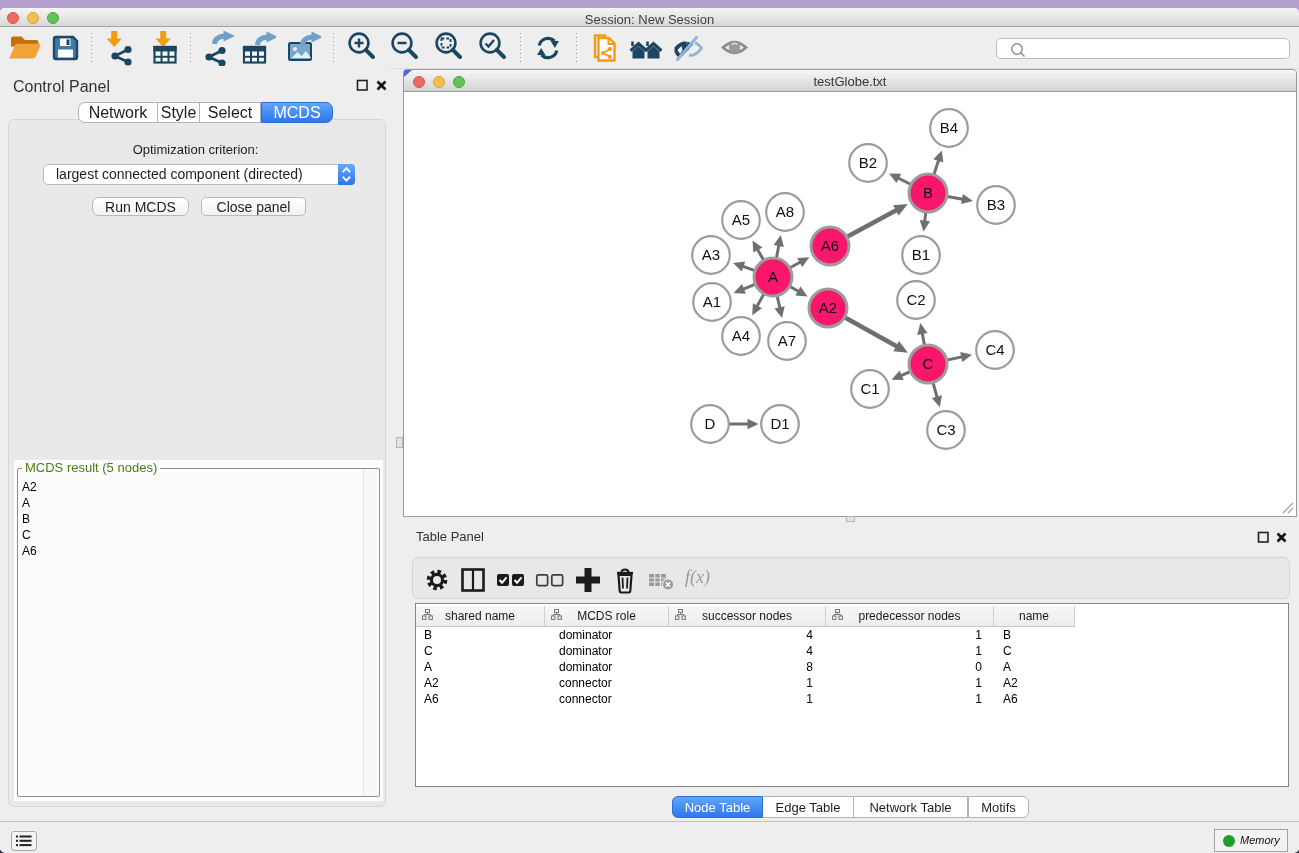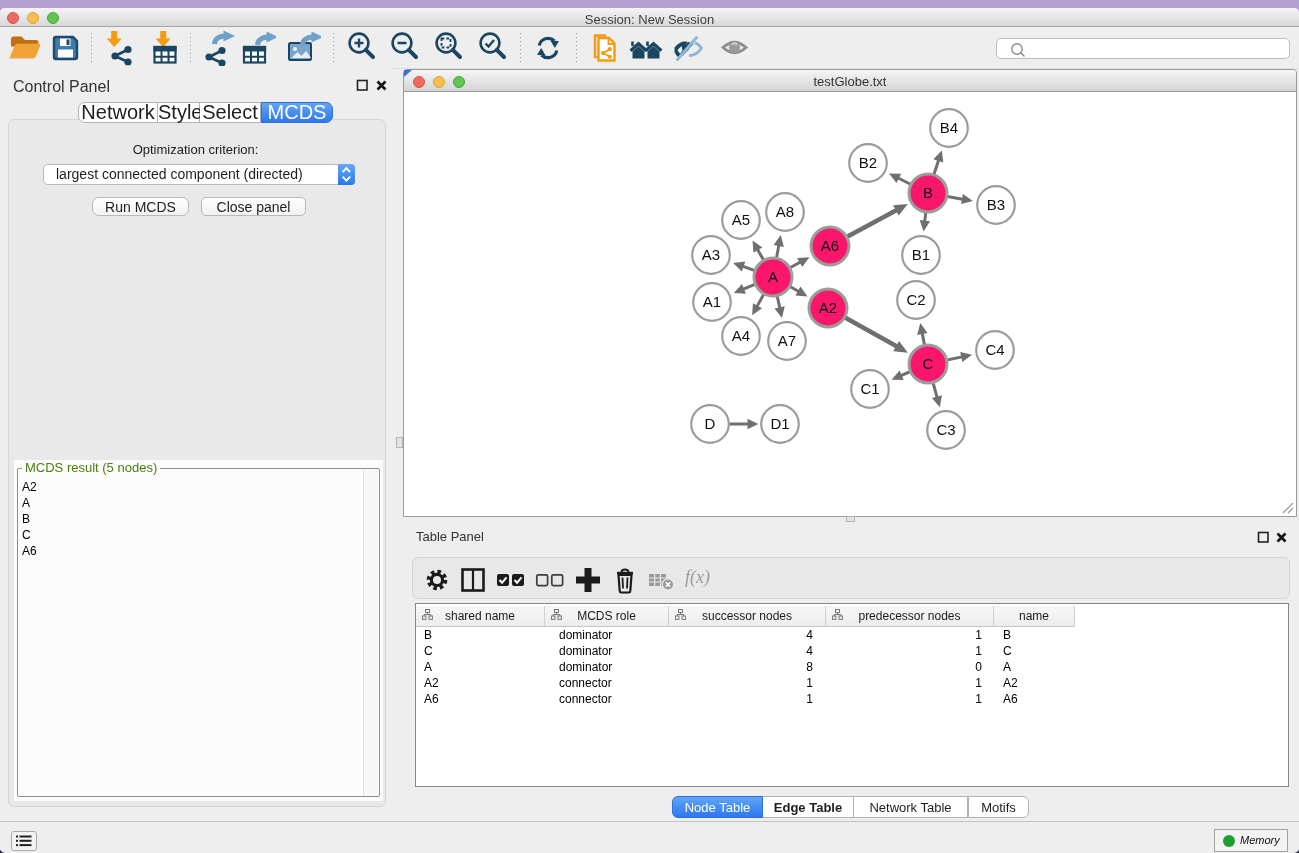--- a/index.html
+++ b/index.html
@@ -25,21 +25,21 @@
 .tsep{top:5px;width:1px;height:31px;
   background-image:repeating-linear-gradient(#9a9a9a 0 1.5px,transparent 1.5px 4px);}
 #searchbox{left:996px;top:10px;width:294px;height:21px;background:#fff;
   border:1px solid #bdbdbd;border-radius:5px;}
 
 #cpanel{left:0;top:60px;width:391px;height:753px;background:#eeeeee;}
 #cptitle{left:13px;top:10px;font-size:16px;color:#323232;text-align:center;}
 #cpane{left:8px;top:51px;width:378px;height:688px;background:#e9e9e9;
   border:1px solid #d6d6d6;border-radius:6px;}
 .tab{top:34px;height:21px;border:1px solid #b3b3b3;background:#fff;
-  font-size:20px;color:#1e1e1e;text-align:center;line-height:19px;}
+  font-size:16px;color:#1e1e1e;text-align:center;line-height:19px;}
 .tabsel{background:linear-gradient(#62a5f8,#2d77ee);color:#fff;border-color:#2d6fd8;}
 #optlabel{left:0;top:74px;width:391px;text-align:center;font-size:13px;color:#1e1e1e;}
 #combo{left:43px;top:96px;width:312px;height:21px;background:#fff;border:1px solid #b9b9b9;
   border-radius:5px;font-size:14px;color:#1e1e1e;line-height:19px;padding-left:12px;}
 #combostep{left:338px;top:96px;width:17px;height:21px;border-radius:0 4px 4px 0;
   background:linear-gradient(#66a8f8,#2b76ee);}
 .btn{top:129px;height:19px;background:linear-gradient(#ffffff,#f2f2f2);border:1px solid #b9b9b9;
   border-radius:5px;font-size:14px;color:#1e1e1e;text-align:center;line-height:19px;}
 #grpbox{left:14px;top:392px;width:369px;height:341px;background:#fcfcfc;}
 #mborder{left:3px;top:8px;width:363px;height:329px;border:1px solid #8f8f8f;border-radius:2px;}
@@ -419,21 +419,21 @@
 <div class="abs trow" style="left:253px;top:71px;width:144px;text-align:right;">1</div>
 <div class="abs trow" style="left:410px;top:71px;width:156px;text-align:right;">1</div>
 <div class="abs trow" style="left:587px;top:71px;width:60px;">A2</div>
 <div class="abs trow" style="left:8px;top:87px;width:110px;">A6</div>
 <div class="abs trow" style="left:143px;top:87px;width:110px;">connector</div>
 <div class="abs trow" style="left:253px;top:87px;width:144px;text-align:right;">1</div>
 <div class="abs trow" style="left:410px;top:87px;width:156px;text-align:right;">1</div>
 <div class="abs trow" style="left:587px;top:87px;width:60px;">A6</div>
       </div>
       <div class="abs btab btabsel" style="left:281px;width:91px;border-radius:6px 0 0 6px;">Node Table</div>
-      <div class="abs btab" style="left:372px;width:91px;border-left:none;font-weight:bold;">Edge Table</div>
+      <div class="abs btab" style="left:372px;width:91px;border-left:none;">Edge Table</div>
       <div class="abs btab" style="left:463px;width:114px;border-left:none;">Network Table</div>
       <div class="abs btab" style="left:577px;width:61px;border-radius:0 6px 6px 0;">Motifs</div>
     </div>
     <div class="abs" id="statusbar">
       <div class="abs" id="hambtn">
           <svg width="16" height="12" style="position:absolute;left:4px;top:3px">
             <g fill="#222">
               <rect x="0" y="0.5" width="2" height="2"></rect>
               <rect x="3.5" y="0.5" width="12" height="2"></rect>
               <rect x="0" y="4.8" width="2" height="2"></rect>

